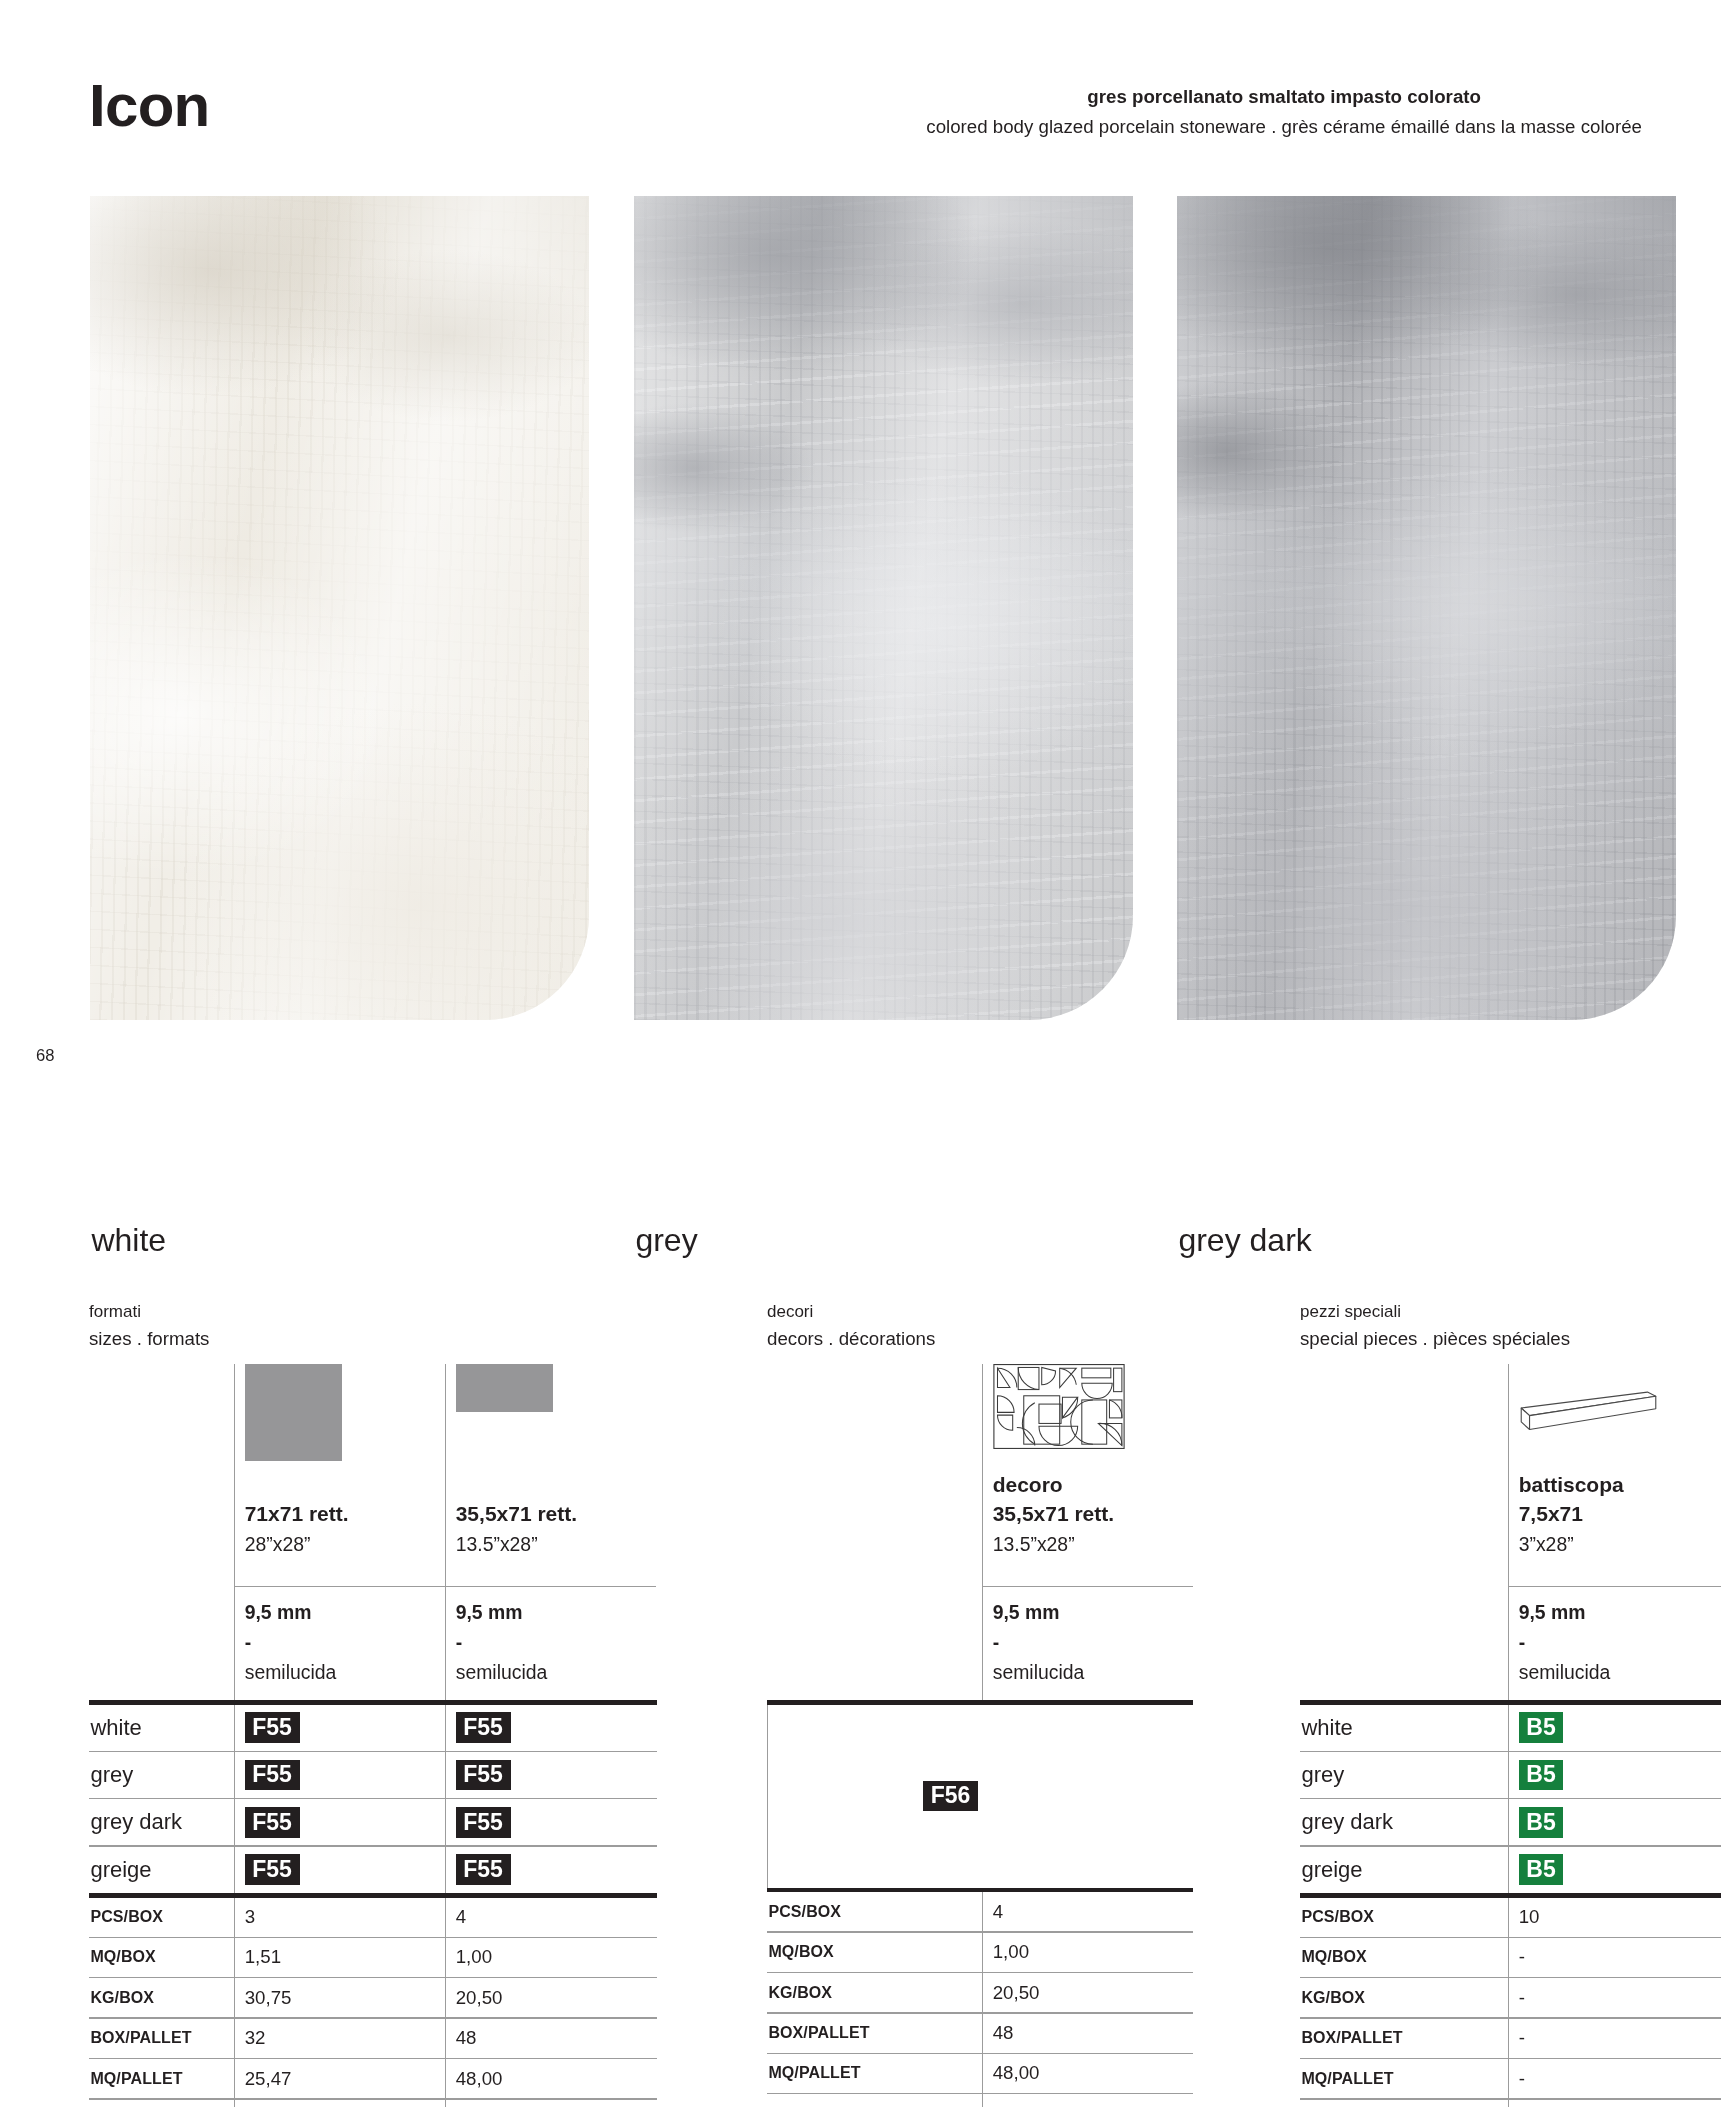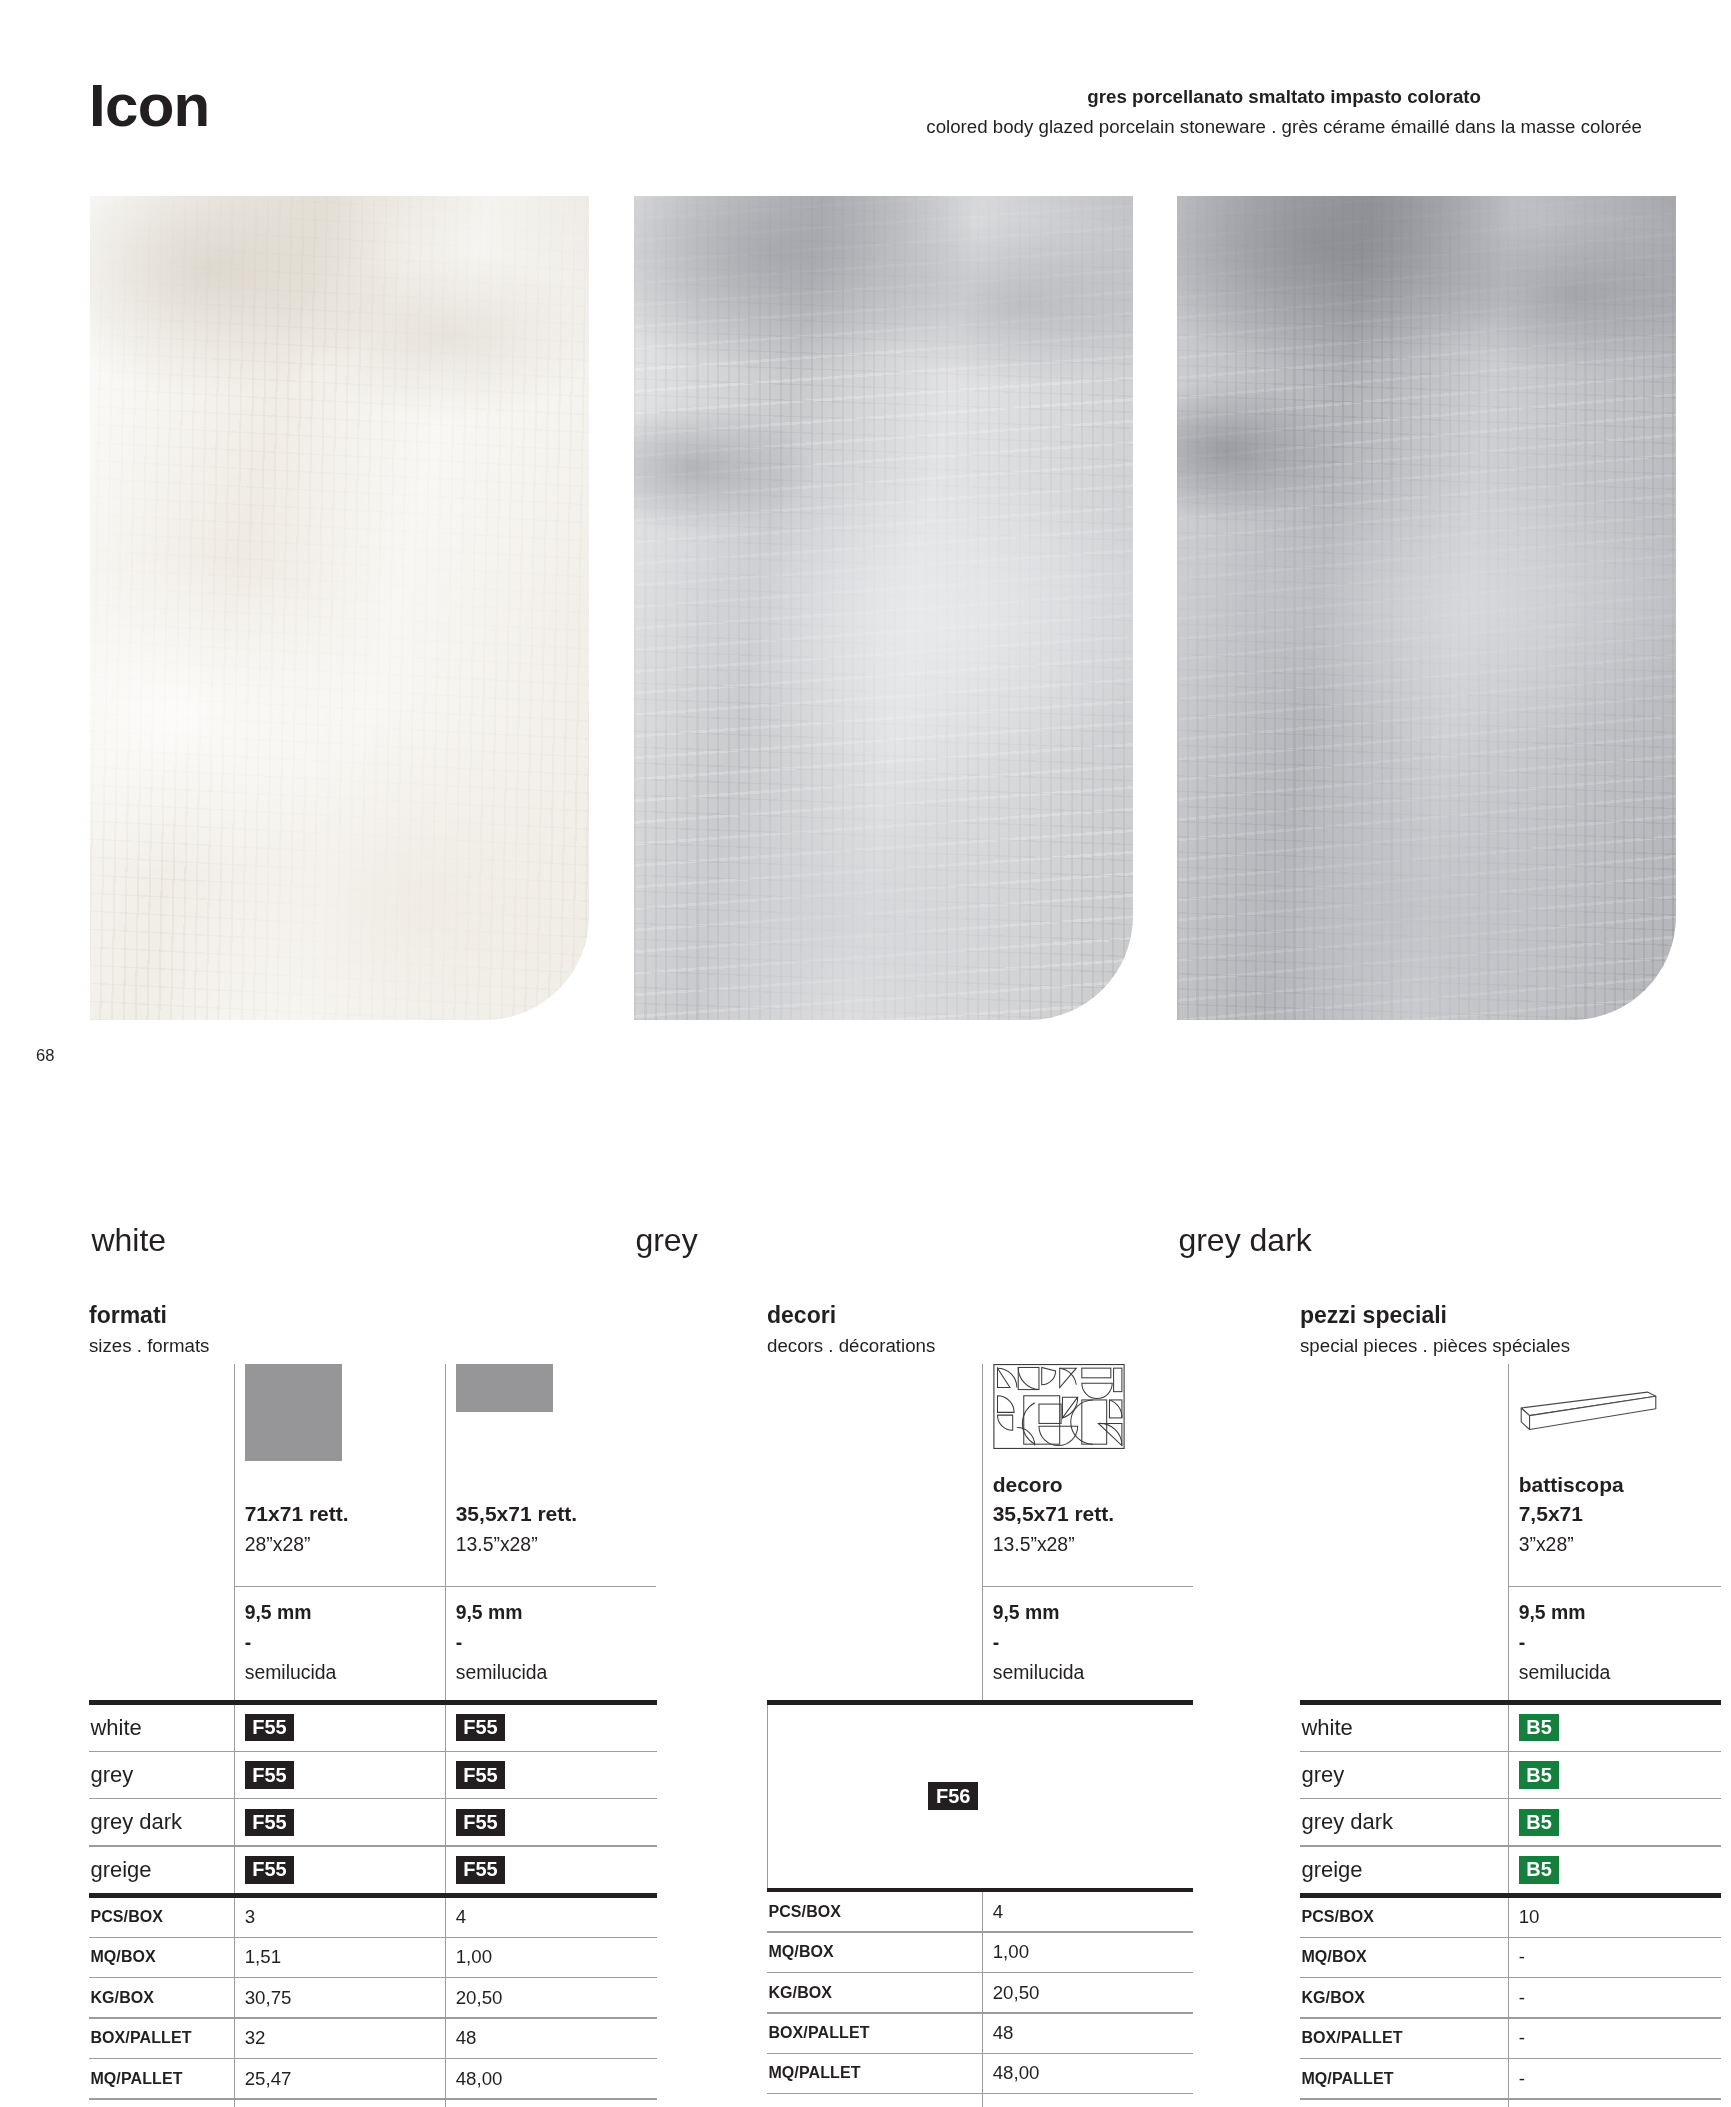--- a/index.html
+++ b/index.html
@@ -102,21 +102,21 @@
       radial-gradient(ellipse 70% 30% at 44% 87%, rgba(188,189,194,.6), rgba(255,255,255,0) 72%);
   }
 
   
   #specs{position:absolute; left:0; top:1302px; width:1731px;}
   .panel{position:absolute; top:0;}
   .panel.p-formati{left:89px; width:727px;}
   .panel.p-decori{left:767px; width:485px;}
   .panel.p-pezzi{left:1300px; width:429px;}
 
-  .panel-title{font-size:23px; font-weight:bold; color:#231f20; line-height:1.2;}
+  .panel-title{font-size:17px; font-weight:normal; color:#231f20; line-height:1.2;}
   .panel-sub{font-size:18.7px; font-weight:normal; color:#231f20; line-height:1.2; margin-top:5.5px;}
 
   
   .spec-table{position:absolute; top:62px; left:0; width:100%;}
   .srow{display:flex; align-items:stretch;}
   .scell{box-sizing:border-box; position:relative;}
   .label-col{flex:0 0 auto;}
   .val-col{flex:0 0 auto; border-left:1.4px solid #9c9c9c;}
 
   
@@ -129,21 +129,21 @@
   .meta-block{position:relative; padding:9.7px 0 12.5px 9.7px;}
   .meta-line{font-size:19.4px; line-height:1.55; color:#231f20;}
   .meta-line.b{font-weight:bold;}
 
   .rule-thin{height:1.4px; background:#9c9c9c; width:100%;}
   .rule-thick{height:4.8px; background:#231f20; width:100%;}
 
   .color-row{height:46px; display:flex; align-items:center;}
   .color-name{font-size:22px; color:#231f20; padding-left:1.4px;}
   .badge{
-    display:inline-block; color:#ffffff; font-size:20px; font-weight:bold;
+    display:inline-block; color:#ffffff; font-size:23px; font-weight:bold;
     padding:3.5px 7.6px 4.2px 7.6px; line-height:1; margin-left:9.7px;
   }
   .badge.dark{background:#231f20;}
   .badge.grey{background:#15803d;}
 
   .data-row{height:39px; display:flex; align-items:center;}
   .data-key{font-size:16px; font-weight:bold; color:#231f20; padding-left:1.4px; letter-spacing:0.1px;}
   .data-val{font-size:18.7px; color:#231f20; padding-left:9.7px;}
 
   .thumb-71{width:97px; height:97px; background:#969698;}

